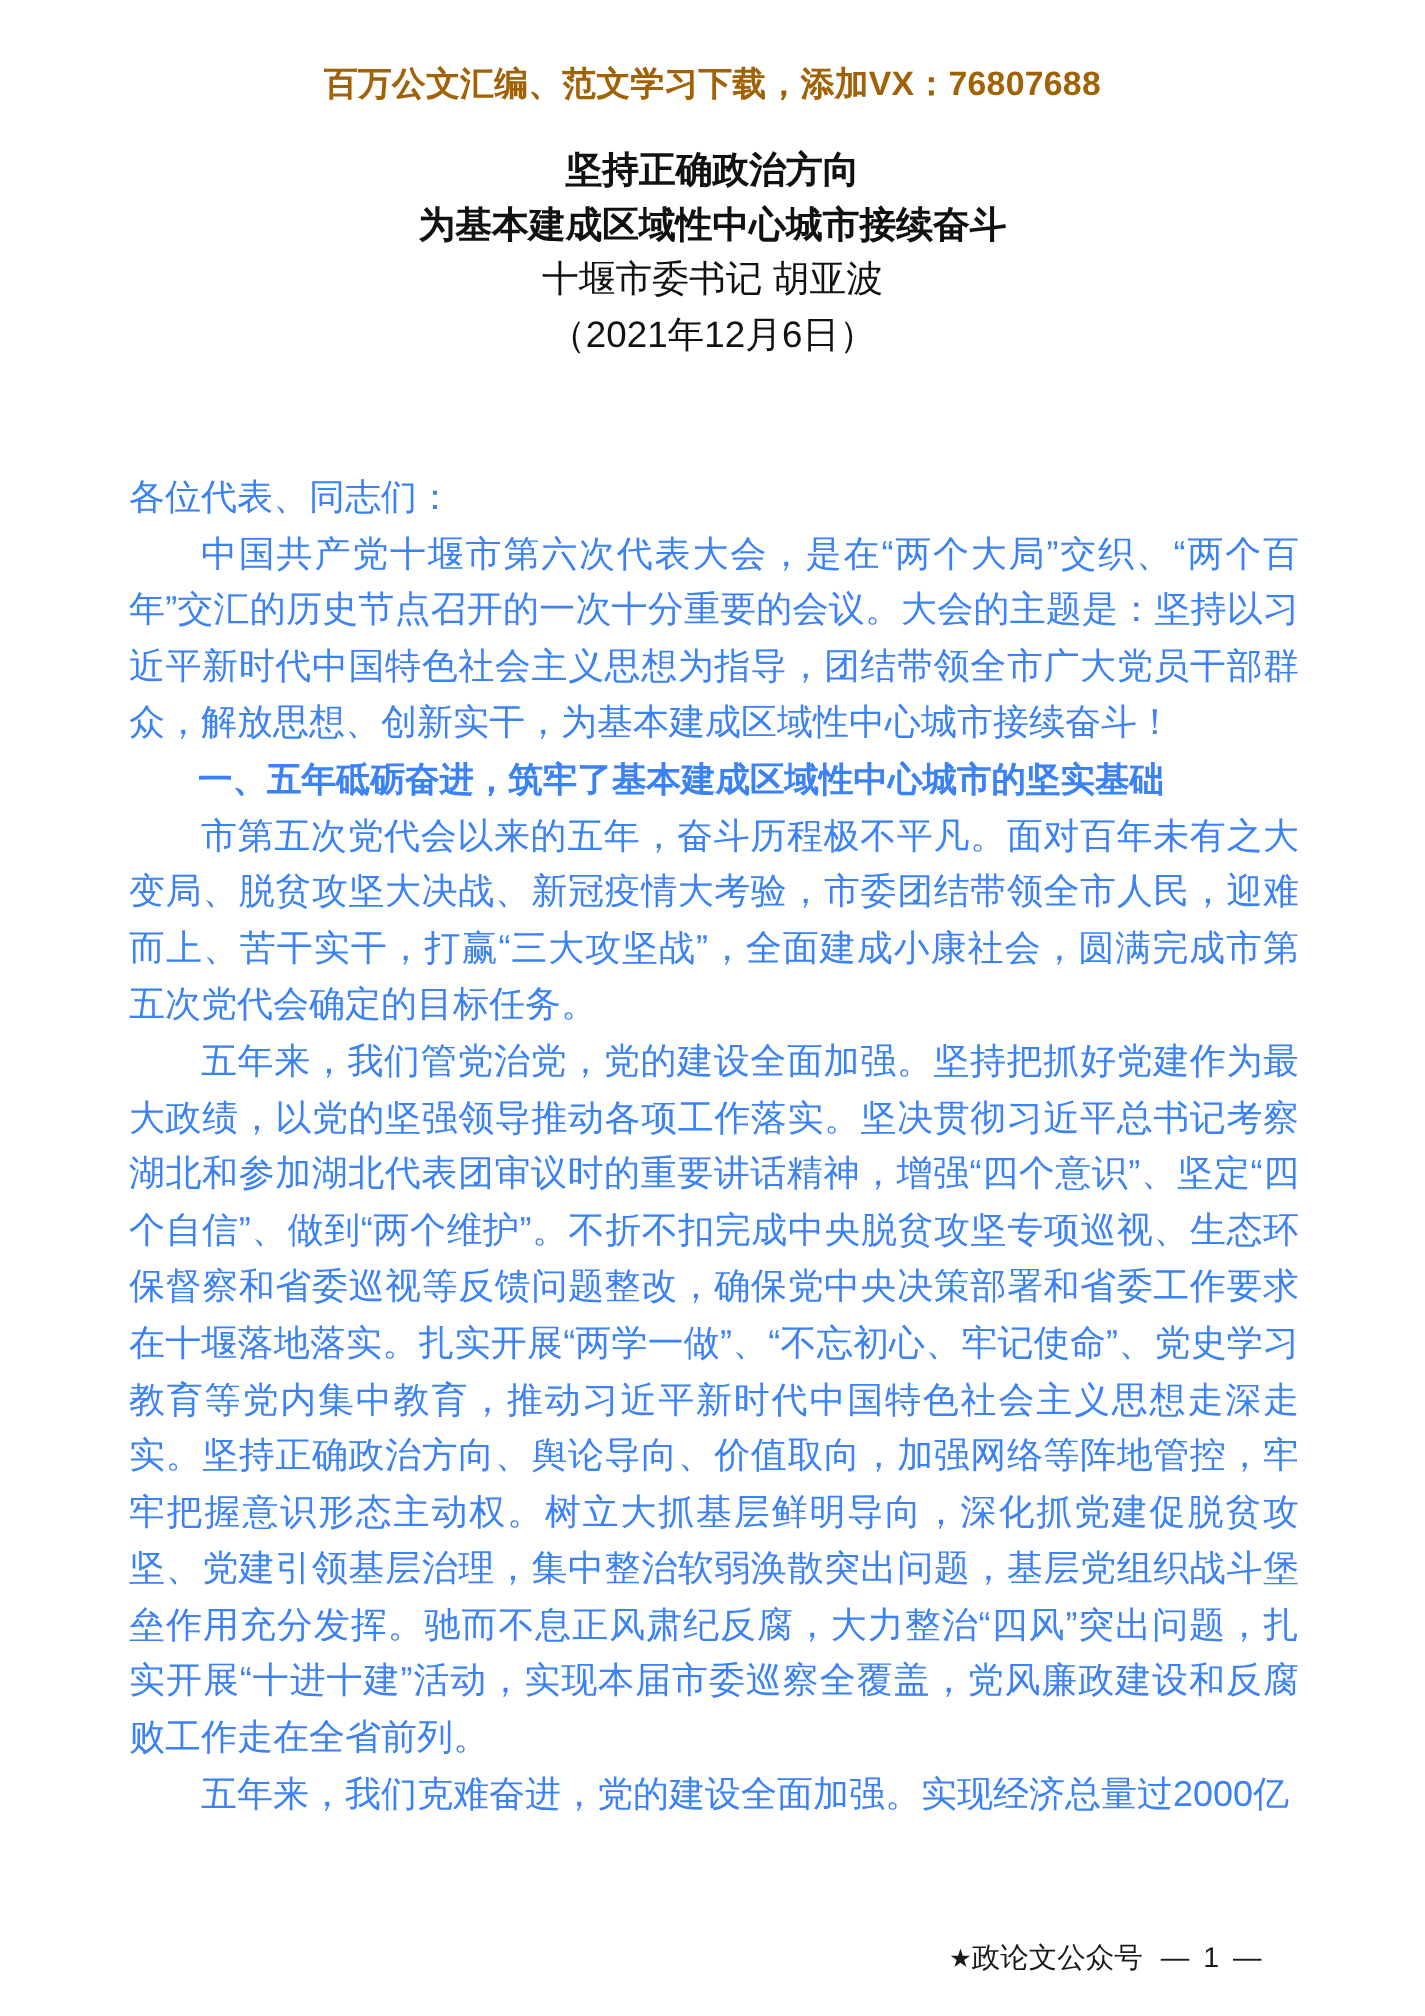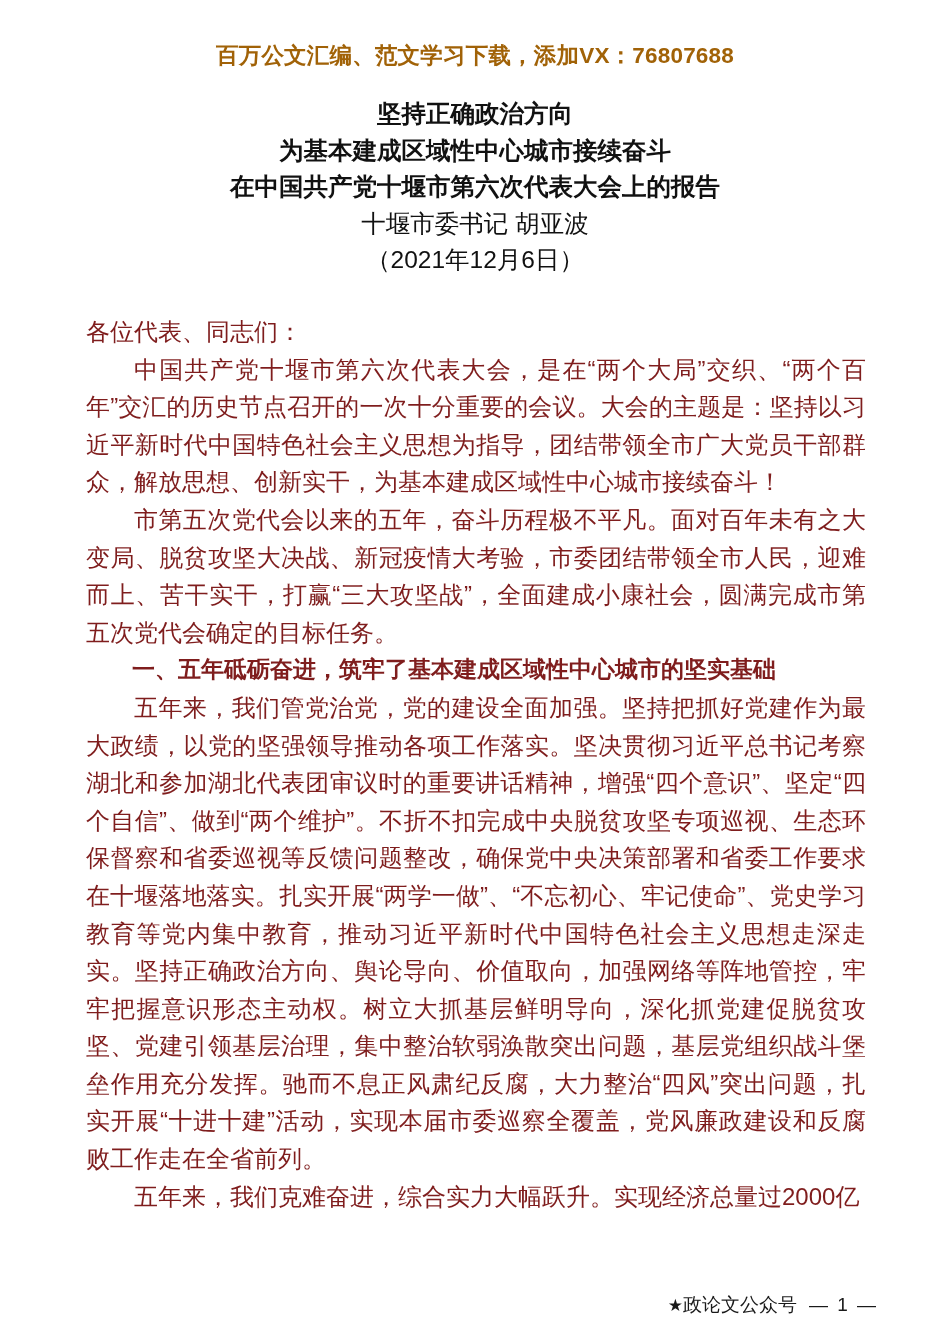--- a/index.html
+++ b/index.html
@@ -57,21 +57,21 @@
   
   .body-area {
     position: absolute;
     top: 313px;
     left: 86px;
     width: 780px;
   }
   .para {
     font-size: 24px;
     line-height: 37.6px;
-    color: #7f1d1d;
+    color: #3b82f6;
     text-align: justify;
     text-justify: inter-ideograph;
     margin: 0;
     text-indent: 0;
   }
   .para.indent {
     text-indent: 2em;
   }
   .para.heading {
     text-indent: 2em;
@@ -79,21 +79,21 @@
     font-size: 23px;
   }
 
   
   .footer {
     position: absolute;
     left: 0;
     top: 1292px;
     width: 950px;
     text-align: right;
-    padding-right: 72px;
+    padding-right: 107px;
     box-sizing: border-box;
     font-size: 19px;
     color: #1a1a1a;
     white-space: nowrap;
   }
   .footer .star {
     font-size: 17px;
   }
   .footer .pageno {
     letter-spacing: 2px;
@@ -103,31 +103,30 @@
 </head>
 <body>
 
 <div class="page">
 
   <div class="promo">百万公文汇编、范文学习下载，添加VX：76807688</div>
 
   <div class="title-block">
     <div class="title-line strong">坚持正确政治方向</div>
     <div class="title-line strong">为基本建成区域性中心城市接续奋斗</div>
-    <div class="title-line strong">在中国共产党十堰市第六次代表大会上的报告</div>
     <div class="title-line">十堰市委书记  胡亚波</div>
     <div class="title-line">（2021年12月6日）</div>
   </div>
 
   <div class="body-area">
     <p class="para">各位代表、同志们：</p>
     <p class="para indent">中国共产党十堰市第六次代表大会，是在“两个大局”交织、“两个百年”交汇的历史节点召开的一次十分重要的会议。大会的主题是：坚持以习近平新时代中国特色社会主义思想为指导，团结带领全市广大党员干部群众，解放思想、创新实干，为基本建成区域性中心城市接续奋斗！</p>
+    <p class="para heading">一、五年砥砺奋进，筑牢了基本建成区域性中心城市的坚实基础</p>
     <p class="para indent">市第五次党代会以来的五年，奋斗历程极不平凡。面对百年未有之大变局、脱贫攻坚大决战、新冠疫情大考验，市委团结带领全市人民，迎难而上、苦干实干，打赢“三大攻坚战”，全面建成小康社会，圆满完成市第五次党代会确定的目标任务。</p>
-    <p class="para heading">一、五年砥砺奋进，筑牢了基本建成区域性中心城市的坚实基础</p>
     <p class="para indent">五年来，我们管党治党，党的建设全面加强。坚持把抓好党建作为最大政绩，以党的坚强领导推动各项工作落实。坚决贯彻习近平总书记考察湖北和参加湖北代表团审议时的重要讲话精神，增强“四个意识”、坚定“四个自信”、做到“两个维护”。不折不扣完成中央脱贫攻坚专项巡视、生态环保督察和省委巡视等反馈问题整改，确保党中央决策部署和省委工作要求在十堰落地落实。扎实开展“两学一做”、“不忘初心、牢记使命”、党史学习教育等党内集中教育，推动习近平新时代中国特色社会主义思想走深走实。坚持正确政治方向、舆论导向、价值取向，加强网络等阵地管控，牢牢把握意识形态主动权。树立大抓基层鲜明导向，深化抓党建促脱贫攻坚、党建引领基层治理，集中整治软弱涣散突出问题，基层党组织战斗堡垒作用充分发挥。驰而不息正风肃纪反腐，大力整治“四风”突出问题，扎实开展“十进十建”活动，实现本届市委巡察全覆盖，党风廉政建设和反腐败工作走在全省前列。</p>
-    <p class="para indent">五年来，我们克难奋进，综合实力大幅跃升。实现经济总量过2000亿</p>
+    <p class="para indent">五年来，我们克难奋进，党的建设全面加强。实现经济总量过2000亿</p>
   </div>
 
   <div class="footer">
     <span class="star">★</span><span>政论文公众号</span><span class="pageno">— 1 —</span>
   </div>
 
 </div>
 
 </body></html>

